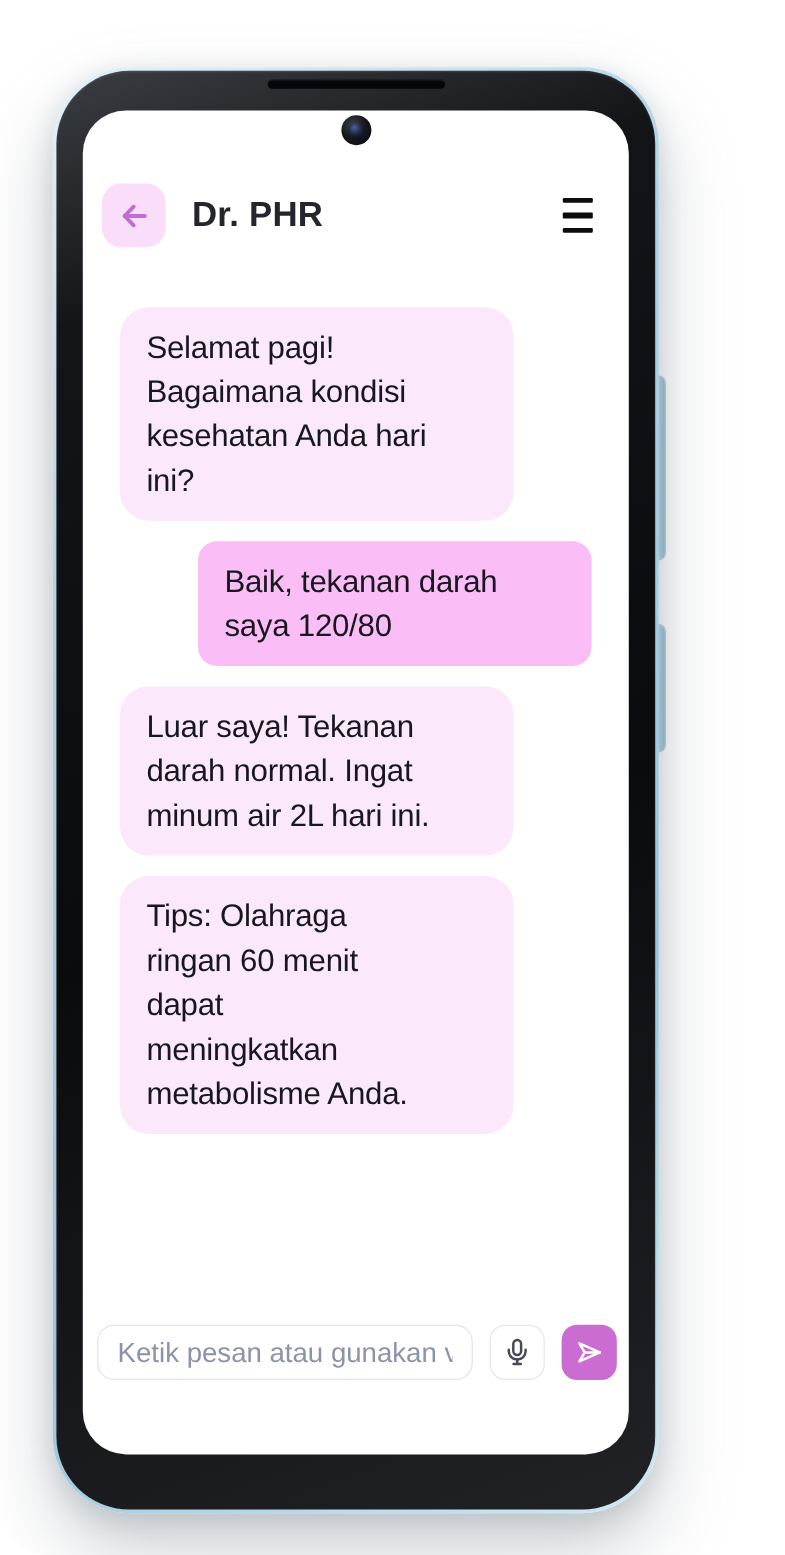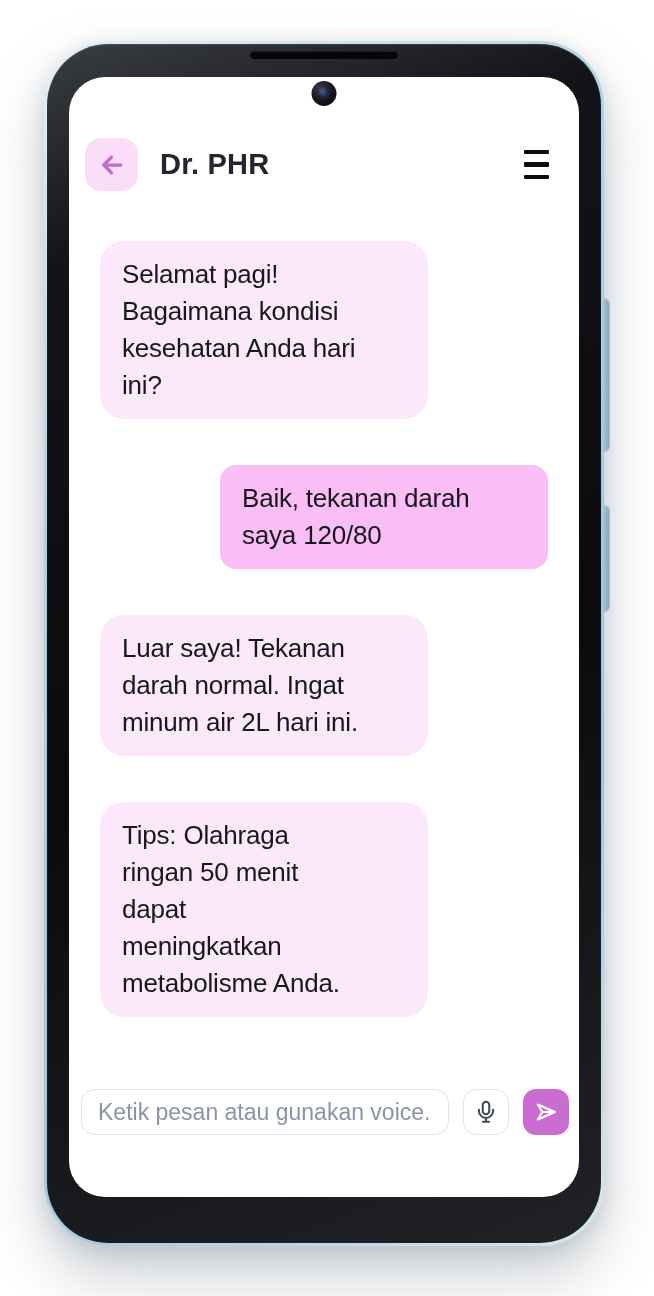--- a/index.html
+++ b/index.html
@@ -13,22 +13,22 @@
     width: 654px;
     height: 1296px;
     background: #ffffff;
     border-radius: 40px;
     overflow: hidden;
   }
   
   .phone {
     position: absolute;
     left: 44px;
-    top: 41px;
-    width: 560px;
+    top: 56px;
+    width: 505px;
     height: 1205px;
   }
   .side-btn {
     position: absolute;
     right: -5px;
     width: 10px;
     border-radius: 5px;
     background: linear-gradient(to right, #eef7fb 0%, #b9d8e7 45%, #8fb7cc 100%);
     box-shadow: 0 0 0 1px rgba(110,140,160,.45);
   }
@@ -135,21 +135,21 @@
     width: 25px;
     height: 4.5px;
     border-radius: 1px;
     background: #0c0c0f;
   }
   .messages {
     display: flex;
     flex-direction: column;
     margin-top: 50px;
     padding: 0 31px;
-    gap: 46px;
+    gap: 17px;
   }
   .bubble {
     width: 328px;
     box-sizing: border-box;
     padding: 15px 22px;
     border-radius: 24px;
     font-size: 26px;
     line-height: 37px;
     letter-spacing: -.2px;
     color: #17171f;
@@ -237,21 +237,21 @@
               <div class="bubble bot">Selamat pagi!
 Bagaimana kondisi
 kesehatan Anda hari
 ini?</div>
               <div class="bubble user">Baik, tekanan darah
 saya 120/80</div>
               <div class="bubble bot">Luar saya! Tekanan
 darah normal. Ingat
 minum air 2L hari ini.</div>
               <div class="bubble bot">Tips: Olahraga
-ringan 50 menit
+ringan 60 menit
 dapat
 meningkatkan
 metabolisme Anda.</div>
             </div>
 
             <div class="composer">
               <input class="msg-input" type="text" placeholder="Ketik pesan atau gunakan voice..." style="">
               <button class="icon-btn mic-btn">
                 <span style="display:flex;">
                   <svg width="26" height="26" viewBox="0 0 24 24" fill="none" stroke="#444a57" stroke-width="1.9" stroke-linecap="round" stroke-linejoin="round">

